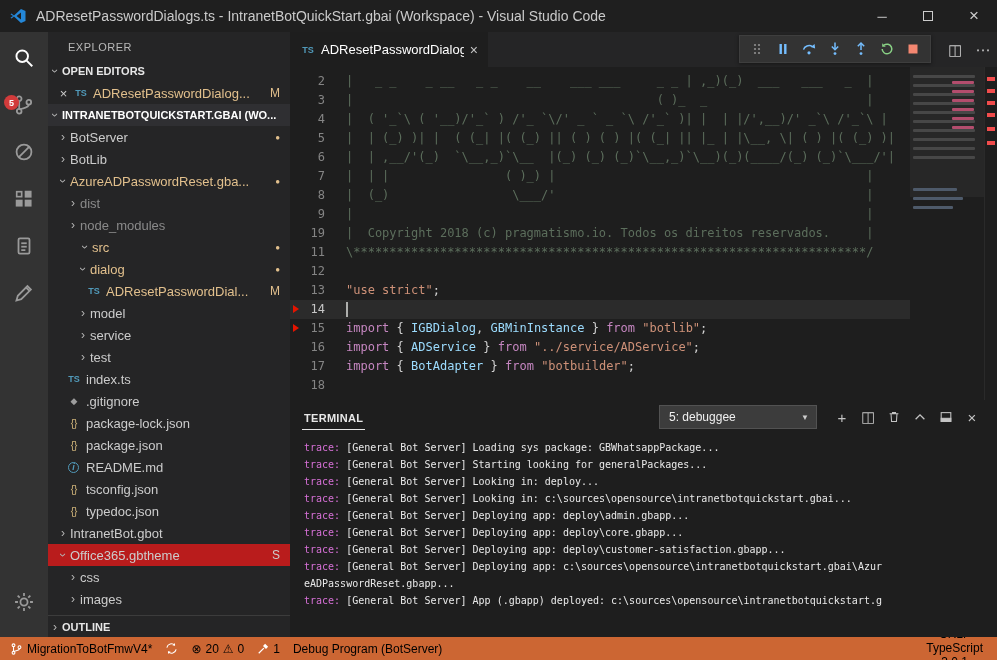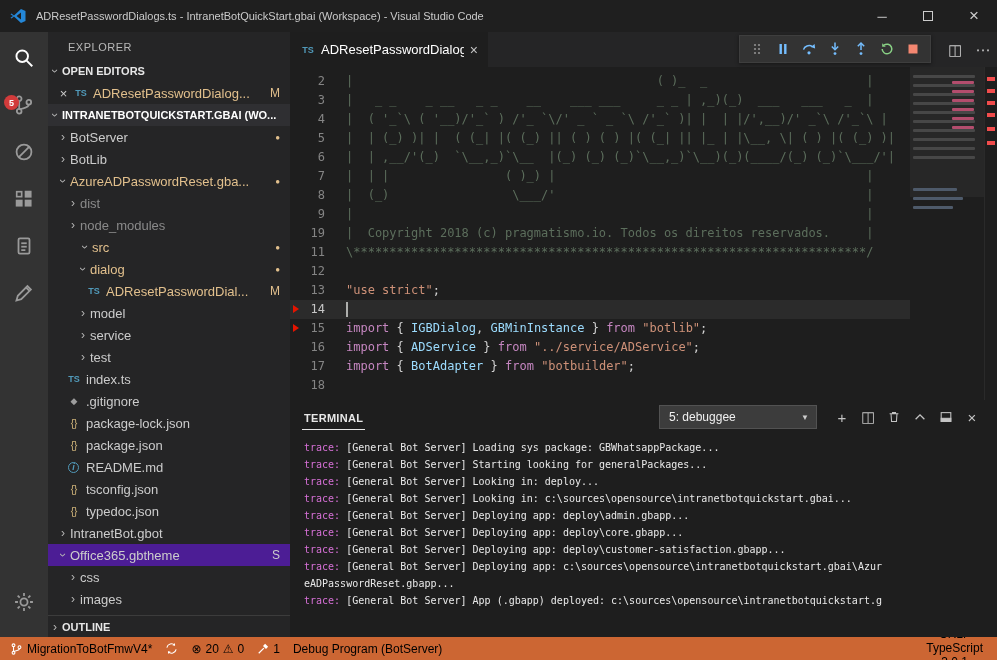--- a/index.html
+++ b/index.html
@@ -2,42 +2,42 @@
 <html><head>
 <meta charset="utf-8">
 <style>
   *{box-sizing:border-box;margin:0;padding:0;}
   html,body{width:997px;height:660px;}
   body{background:#1e1e1e;font-family:"Liberation Sans",sans-serif;color:#ccc;overflow:hidden;font-size:12px;}
 
   
   .titlebar{height:32px;background:#1f1f1f;display:flex;align-items:center;}
   .vslogo{width:18px;height:18px;margin-left:9px;display:flex;align-items:center;justify-content:center;flex:none;}
-  .tb-title{flex:1;padding-left:9px;font-size:11px;color:#cacaca;white-space:nowrap;overflow:hidden;}
+  .tb-title{flex:1;padding-left:9px;font-size:14px;color:#cacaca;white-space:nowrap;overflow:hidden;}
   .win-btn{width:46px;height:32px;display:flex;align-items:center;justify-content:center;color:#cccccc;font-size:13px;}
   .win-btn.close{font-size:17px;}
   .maxbox{width:10px;height:10px;border:1px solid #cccccc;display:inline-block;}
 
   .main{display:flex;height:605px;}
 
   
   .activitybar{width:48px;background:#333333;display:flex;flex-direction:column;align-items:center;padding-top:2px;flex:none;}
   .ab-item{width:48px;height:47px;display:flex;align-items:center;justify-content:center;color:#9a9a9a;position:relative;}
   .ab-item.active{color:#ffffff;}
   .ab-badge{position:absolute;left:4px;top:14px;background:#d23b3b;color:#fff;font-size:9px;font-weight:bold;min-width:15px;height:15px;border-radius:8px;display:flex;align-items:center;justify-content:center;padding:0 3px;}
   .ab-gear{margin-top:auto;margin-bottom:12px;}
 
   
   .sidebar{width:242px;background:#252526;display:flex;flex-direction:column;font-size:13px;flex:none;overflow:hidden;}
   .sb-title{height:28px;line-height:30px;padding-left:20px;font-size:11px;color:#b8b8b8;letter-spacing:.5px;}
   .section-header{height:22px;display:flex;align-items:center;font-size:11px;font-weight:bold;color:#e7e7e7;flex:none;}
   .section-header.outline{border-top:1px solid #3c3c3c;margin-top:auto;}
   .ws-header{height:22px;display:flex;align-items:center;font-size:11px;font-weight:bold;color:#ffffff;background:#2f2f32;flex:none;white-space:nowrap;overflow:hidden;}
   .row{height:22px;display:flex;align-items:center;padding-right:10px;position:relative;}
-  .row.selected{background:#4c1d95;}
+  .row.selected{background:#b91c1c;}
   .oe-row{padding-left:8px;}
   .oe-close{width:15px;text-align:center;color:#cccccc;font-size:13px;margin-right:2px;flex:none;}
   .twisty{width:14px;display:inline-block;text-align:center;color:#b4b4b4;font-size:12px;flex:none;font-weight:normal;}
   .twisty.down{transform:rotate(90deg);}
   .ficon{width:16px;margin-right:4px;text-align:center;font-weight:bold;flex:none;}
   .ficon.ts{color:#519aba;font-size:9px;}
   .ficon.braces{color:#d7ba7d;font-size:10px;font-weight:normal;}
   .ficon.diamond{color:#9d9d9d;font-size:9px;font-weight:normal;}
   .ficon.info{color:#519aba;font-size:9px;font-style:italic;border:1px solid #519aba;border-radius:50%;width:11px;height:11px;line-height:9px;margin:0 7px 0 2px;}
   .tlabel{white-space:nowrap;overflow:hidden;text-overflow:ellipsis;color:#cccccc;}
@@ -368,22 +368,22 @@
           <div class="gline">11</div>
           <div class="gline">12</div>
           <div class="gline">13</div>
           <div class="gline cur">14<span class="redmark"></span></div>
           <div class="gline">15<span class="redmark"></span></div>
           <div class="gline">16</div>
           <div class="gline">17</div>
           <div class="gline">18</div>
         </div>
       <div class="code">
+          <div class="cline"><span class="tok-cm">|   _ _    _ __   _ _    __    ___ ___     _ _ | ,_)(_)  ___   ___   _  |</span></div>
           <div class="cline"><span class="tok-cm">|                                          ( )_  _                      |</span></div>
-          <div class="cline"><span class="tok-cm">|   _ _    _ __   _ _    __    ___ ___     _ _ | ,_)(_)  ___   ___   _  |</span></div>
           <div class="cline"><span class="tok-cm">|  ( '_`\ ( '__)/'_` ) /'_ `\/' _ ` _ `\ /'_` )| |  | |/',__)/' _`\ /'_`\ |</span></div>
           <div class="cline"><span class="tok-cm">|  | (_) )| |  ( (_| |( (_) || ( ) ( ) |( (_| || |_ | |\__, \| ( ) |( (_) )|</span></div>
           <div class="cline"><span class="tok-cm">|  | ,__/'(_)  `\__,_)`\__  |(_) (_) (_)`\__,_)`\__)(_)(____/(_) (_)`\___/'|</span></div>
           <div class="cline"><span class="tok-cm">|  | |                ( )_) |                                           |</span></div>
           <div class="cline"><span class="tok-cm">|  (_)                 \___/'                                           |</span></div>
           <div class="cline"><span class="tok-cm">|                                                                       |</span></div>
           <div class="cline"><span class="tok-cm">|  Copyright 2018 (c) pragmatismo.io. Todos os direitos reservados.     |</span></div>
           <div class="cline"><span class="tok-cm">\***********************************************************************/</span></div>
           <div class="cline"></div>
           <div class="cline"><span class="tok-str">"use strict"</span><span class="tok-pl">;</span></div>

